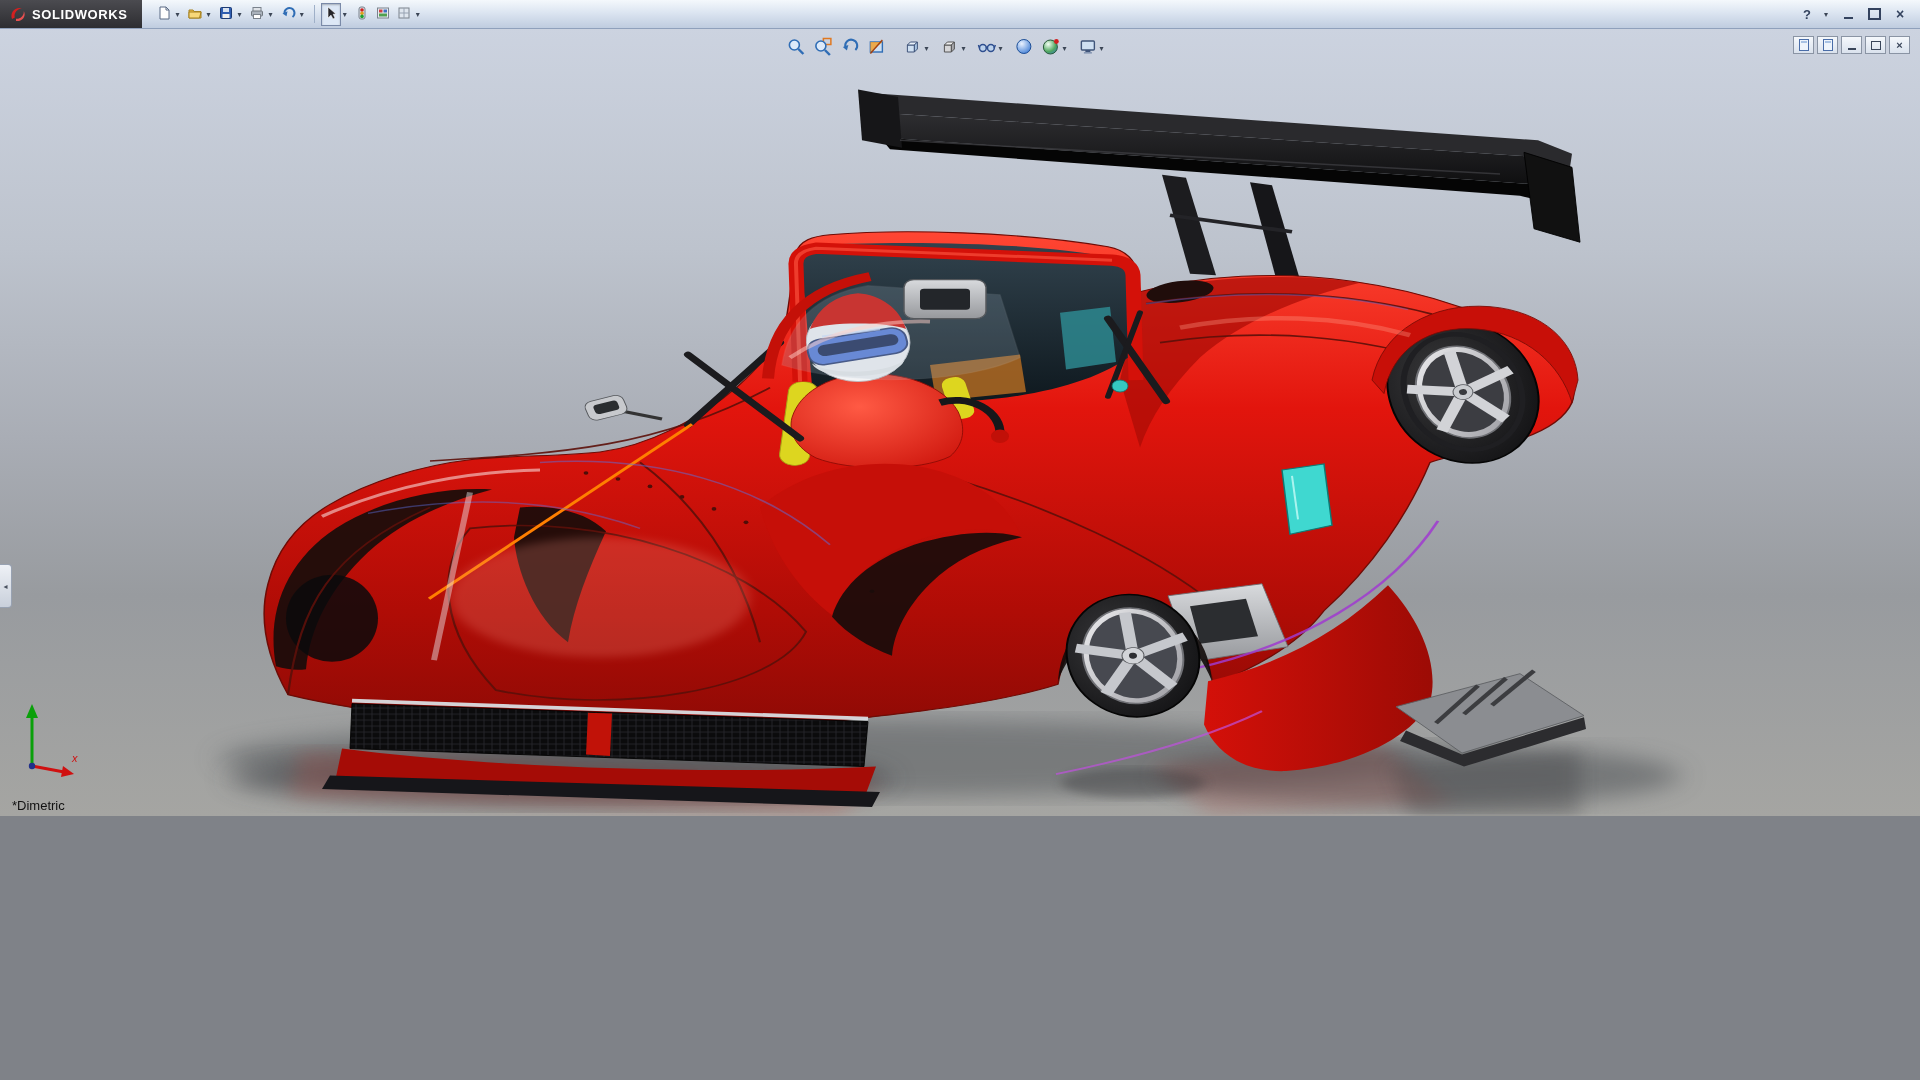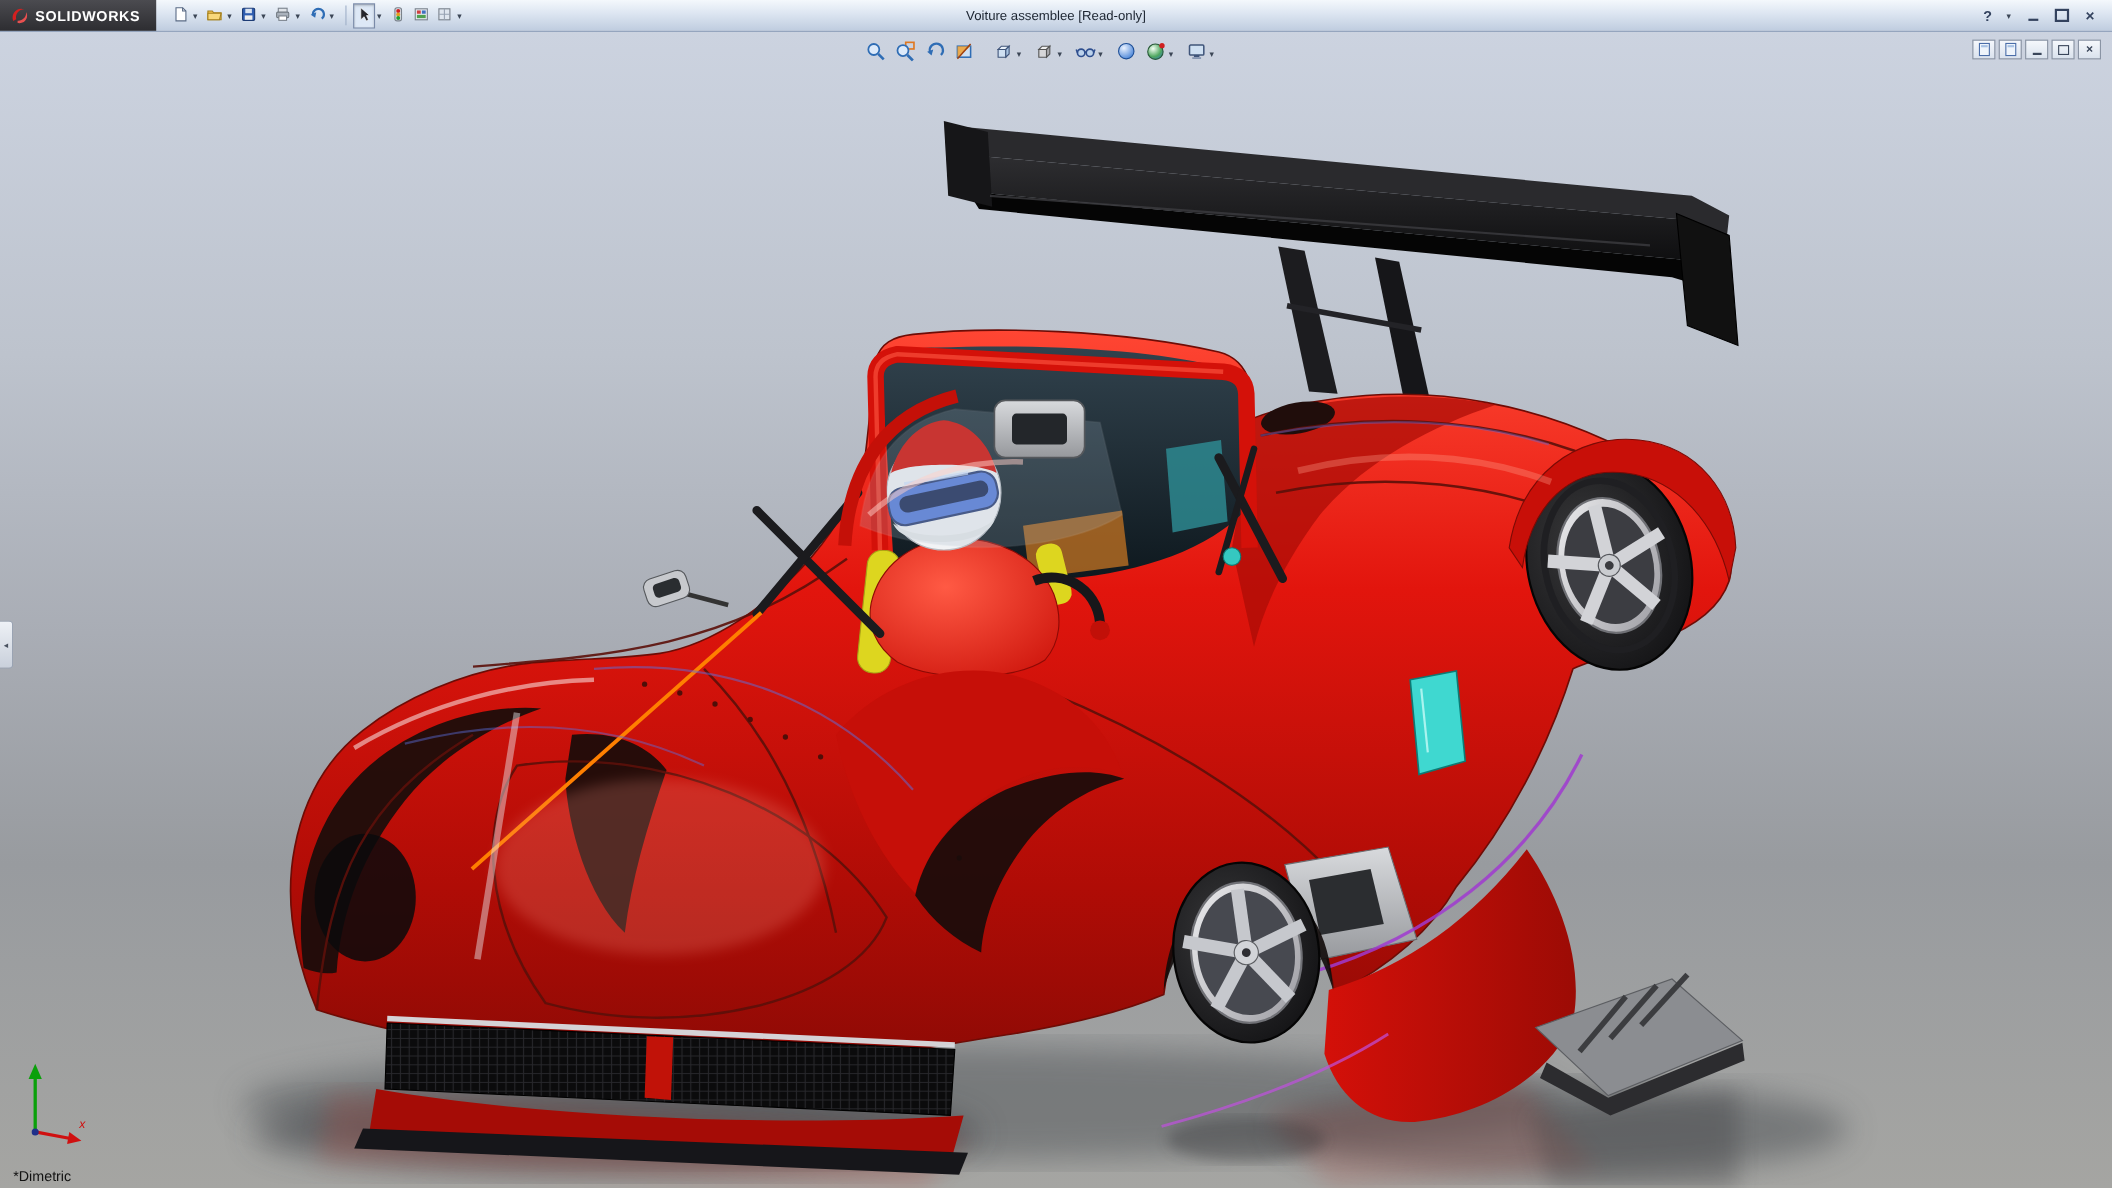--- a/index.html
+++ b/index.html
@@ -1,17 +1,17 @@
 <!DOCTYPE html>
 <html><head>
 <meta charset="utf-8">
 <style>
   html,body{margin:0;padding:0;}
   body{font-family:"Liberation Sans", sans-serif; background:#7f8288;}
-  .app{width:1920px;height:1080px;position:relative;overflow:hidden;background:#e5e5e5;}
+  .app{width:1920px;height:816px;position:relative;overflow:hidden;background:#be185d;}
 
   
   .titlebar{height:28px;background:linear-gradient(#f4f8fc,#dce5f1 45%,#bfccdf);border-bottom:1px solid #8fa0bb;display:flex;align-items:center;position:relative;z-index:9;}
   .brand{display:flex;align-items:center;gap:6px;background:linear-gradient(#4b4b50,#2d2d31);color:#fff;height:28px;padding:0 14px 0 8px;font-weight:bold;font-size:13px;letter-spacing:.6px;}
   .tb{display:flex;align-items:center;gap:1px;margin-left:12px;}
   .tbtn{display:flex;align-items:center;border:1px solid transparent;background:transparent;padding:1px;height:23px;cursor:default;}
   .tbtn.pressed{border:1px solid #7a8aa8;background:#dde8f6;box-shadow:inset 0 1px 2px rgba(0,0,0,.25);}
   .dd{font-size:8px;color:#3c4656;margin:0 4px 0 1px;}
   .sep{width:1px;height:18px;background:#9fb0c8;margin:0 5px;}
   .title{position:absolute;left:0;right:0;text-align:center;font-size:12px;color:#1c2430;pointer-events:none;}
@@ -139,21 +139,20 @@
         <span>
           <svg width="16" height="16" viewBox="0 0 16 16">
               <rect x="3" y="3" width="10" height="10" fill="#dfe6ef" stroke="#7a828c"></rect>
               <path d="M3,8 h10 M8,3 v10" stroke="#97a2b2"></path>
             </svg>
         </span>
       </button>
         <span class="dd">▾</span>
     </div>
 
-    <div class="title">Voiture assemblee [Read-only]</div>
 
     <div class="winctl">
       <span class="wbtn help">?</span>
       <span class="dd">▾</span>
       <span class="wbtn">
           <span class="glyph-min"></span>
         </span>
       <span class="wbtn">
           <span class="glyph-max"></span>
         </span>

